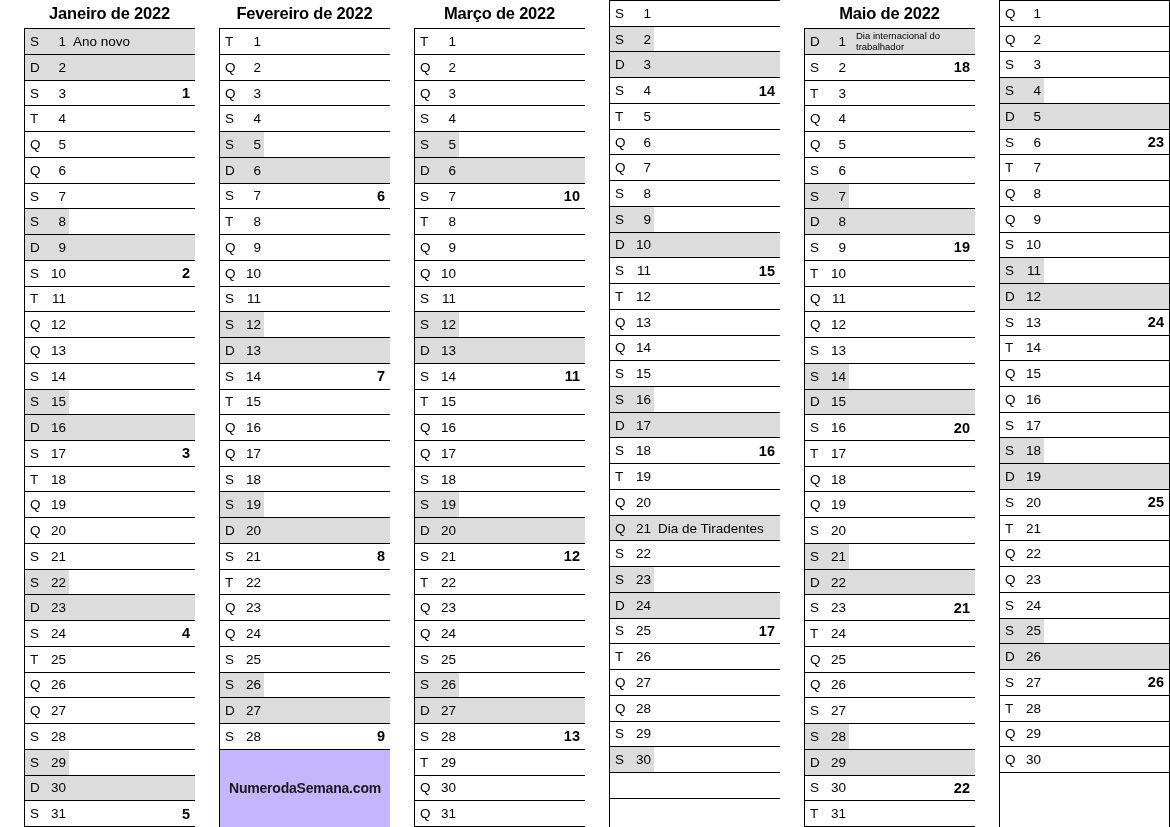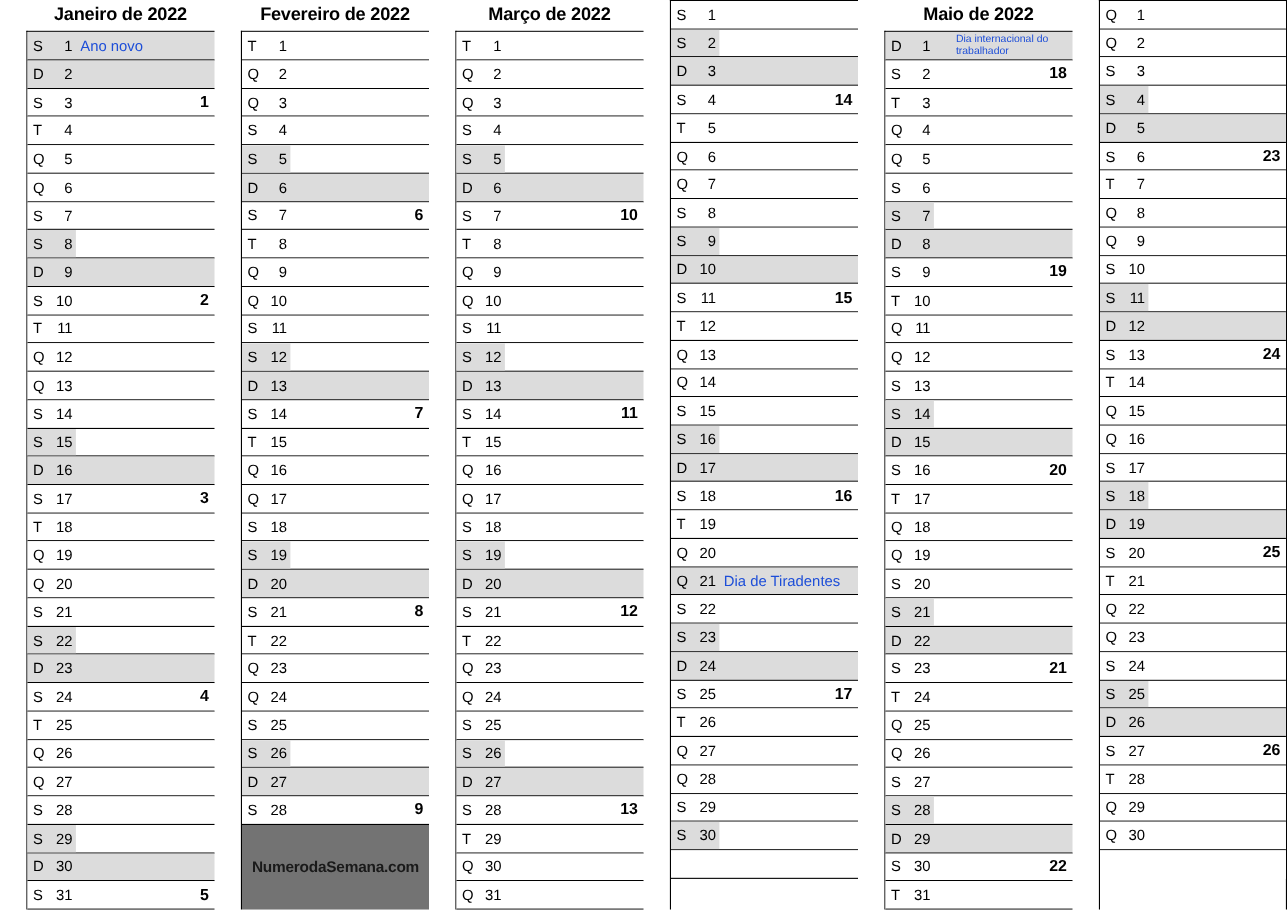--- a/index.html
+++ b/index.html
@@ -91,49 +91,49 @@
     text-align: right;
     font-size: 13.5px;
     color: #000;
     flex: none;
   }
   .holiday {
     position: relative;
     z-index: 1;
     margin-left: 7px;
     font-size: 13.5px;
-    color: #1d4ed8;
+    color: #000000;
     white-space: nowrap;
     flex: 1;
     overflow: hidden;
   }
   .holiday.two-line {
     font-size: 9.5px;
     line-height: 10.5px;
     white-space: normal;
-    margin-left: 23px;
+    margin-left: 10px;
   }
   .week {
     position: absolute;
     right: 5px;
     top: 0;
     height: 100%;
     display: flex;
     align-items: center;
     font-size: 14.5px;
     font-weight: bold;
     color: #000;
     z-index: 2;
   }
   .watermark-block {
     flex: none;
     display: flex;
     align-items: center;
     justify-content: center;
-    background: #737373;
+    background: #c4b5fd;
     border-bottom: 0;
   }
   .watermark-text {
     font-size: 14px;
     font-weight: bold;
     color: #1a1a1a;
     letter-spacing: -0.2px;
   }
 </style>
 </head>

